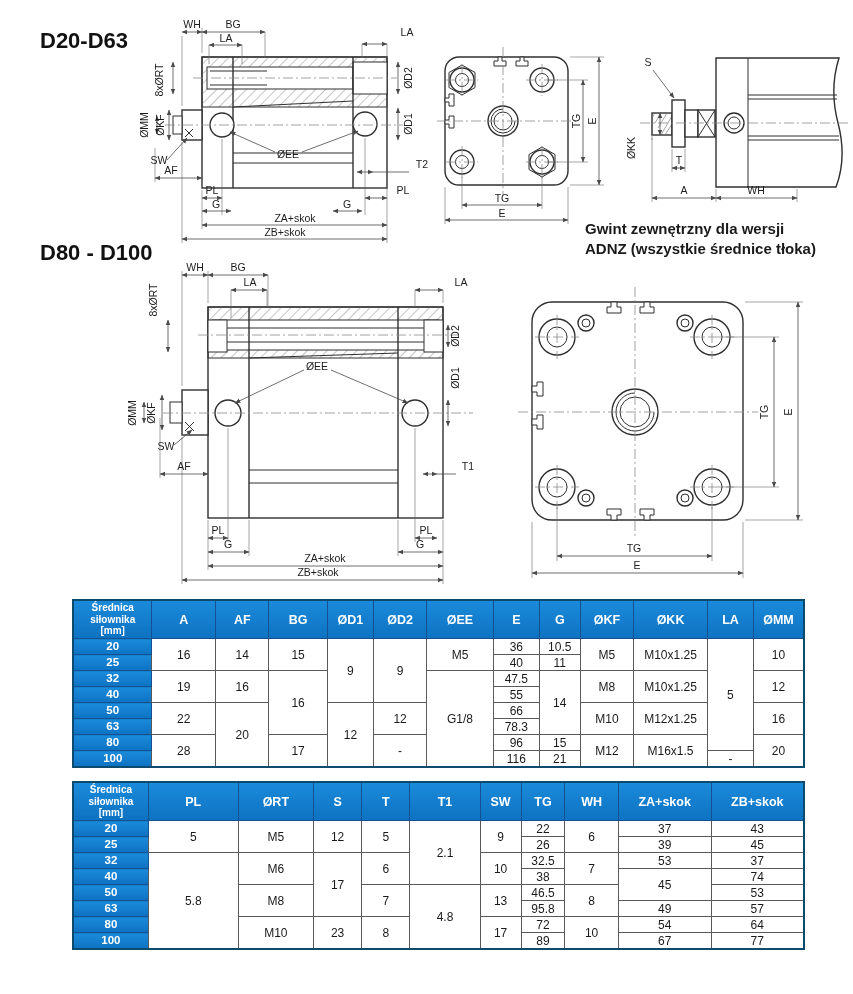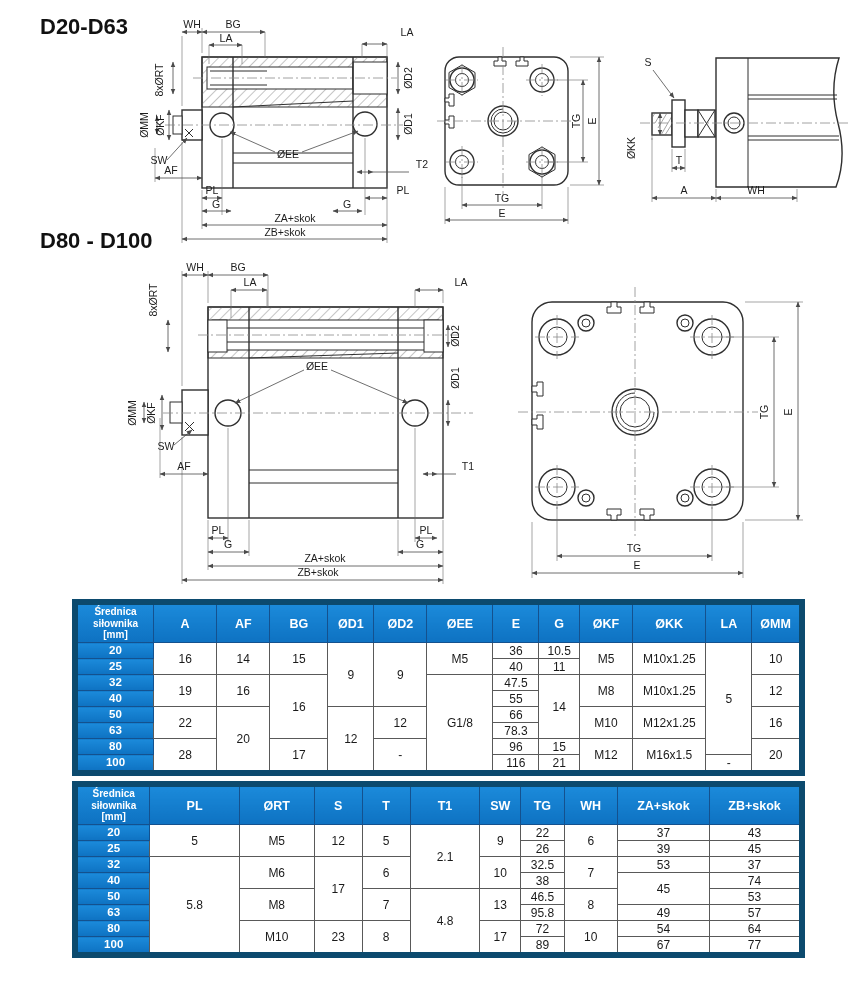--- a/index.html
+++ b/index.html
@@ -15,39 +15,39 @@
   .ol2{stroke:#2f2f2f;stroke-width:1;fill:none;}
   .fillw{fill:#fff;}
   .cl{stroke:#8a8a8a;stroke-width:0.8;stroke-dasharray:10 3 2 3;fill:none;}
   .dl{stroke:#4a4a4a;stroke-width:0.8;fill:none;}
   .ex{stroke:#6a6a6a;stroke-width:0.6;fill:none;}
   .lbl{font-family:"Liberation Sans",sans-serif;font-size:10.5px;fill:#1c1c1c;}
 
   
   table.dims{position:absolute;left:72px;width:733px;border-collapse:collapse;
              table-layout:fixed;font-family:"Liberation Sans",sans-serif;
-             border:6px solid #0c4a6e;background:#fff;}
+             border:2px solid #0c4a6e;background:#fff;}
   #table1{top:599px;}
   #table2{top:781px;}
   table.dims thead th{background:linear-gradient(#1b8ada,#0e72c2);color:#fff;
              font-size:12.5px;font-weight:bold;height:37px;border:1px solid #14518e;
              padding:0;text-align:center;vertical-align:middle;}
   table.dims thead th.dia{font-size:10px;line-height:1.15;white-space:pre-line;}
   table.dims td{border:1px solid #595959;font-size:12px;color:#1a1a1a;height:15px;
              text-align:center;vertical-align:middle;padding:0;background:#fff;line-height:1;}
   table.dims th.rowh{background:linear-gradient(#1b8ada,#0e72c2);color:#fff;font-size:11.5px;
              font-weight:bold;border:1px solid #14518e;padding:0;text-align:center;height:15px;line-height:1;}
 </style>
 </head>
 <body>
 
 <div class="page">
 
-  <div class="title" style="left:40px;top:14px">D20-D63</div>
-  <div class="title" style="left:40px;top:228px">D80 - D100</div>
+  <div class="title" style="left:40px;top:28px">D20-D63</div>
+  <div class="title" style="left:40px;top:240px">D80 - D100</div>
 
   <svg class="drawing" style="left:135px;top:12px" width="305" height="232" viewBox="0 0 305 232">
     <defs>
       <marker id="mA" viewBox="0 0 10 10" refX="8.5" refY="5" markerWidth="8" markerHeight="8" orient="auto-start-reverse">
         <path d="M0,1.2 L9,5 L0,8.8 Z" fill="#4a4a4a"></path>
       </marker>
       <pattern id="pA" width="7" height="7" patternTransform="rotate(45)" patternUnits="userSpaceOnUse">
         <line x1="0" y1="0" x2="0" y2="7" stroke="#8c8c8c" stroke-width="1"></line>
       </pattern>
     </defs>
@@ -230,20 +230,22 @@
     <line class="dl" x1="30" y1="148" x2="94" y2="148" marker-start="url(#mC)" marker-end="url(#mC)"></line>
     <line class="dl" x1="94" y1="148" x2="175" y2="148" marker-start="url(#mC)" marker-end="url(#mC)"></line>
     <text class="lbl" x="26" y="16" text-anchor="middle">S</text>
     <text class="lbl" x="13" y="98" text-anchor="middle" transform="rotate(-90 13 98)">ØKK</text>
     <text class="lbl" x="57" y="114" text-anchor="middle">T</text>
     <text class="lbl" x="62" y="144" text-anchor="middle">A</text>
     <text class="lbl" x="134" y="144" text-anchor="middle">WH</text>
   </svg>
 
   <div class="caption" style="left:585px;top:219px;width:268px">
+    <span>Gwint zewnętrzny dla wersji</span>
+    <span>ADNZ (wszystkie średnice tłoka)</span>
   </div>
 
   <svg class="drawing" style="left:128px;top:262px" width="368" height="332" viewBox="0 0 368 332">
     <defs>
       <marker id="mD" viewBox="0 0 10 10" refX="8.5" refY="5" markerWidth="8" markerHeight="8" orient="auto-start-reverse">
         <path d="M0,1.2 L9,5 L0,8.8 Z" fill="#4a4a4a"></path>
       </marker>
       <pattern id="pD" width="7" height="7" patternTransform="rotate(45)" patternUnits="userSpaceOnUse">
         <line x1="0" y1="0" x2="0" y2="7" stroke="#8c8c8c" stroke-width="1"></line>
       </pattern>

